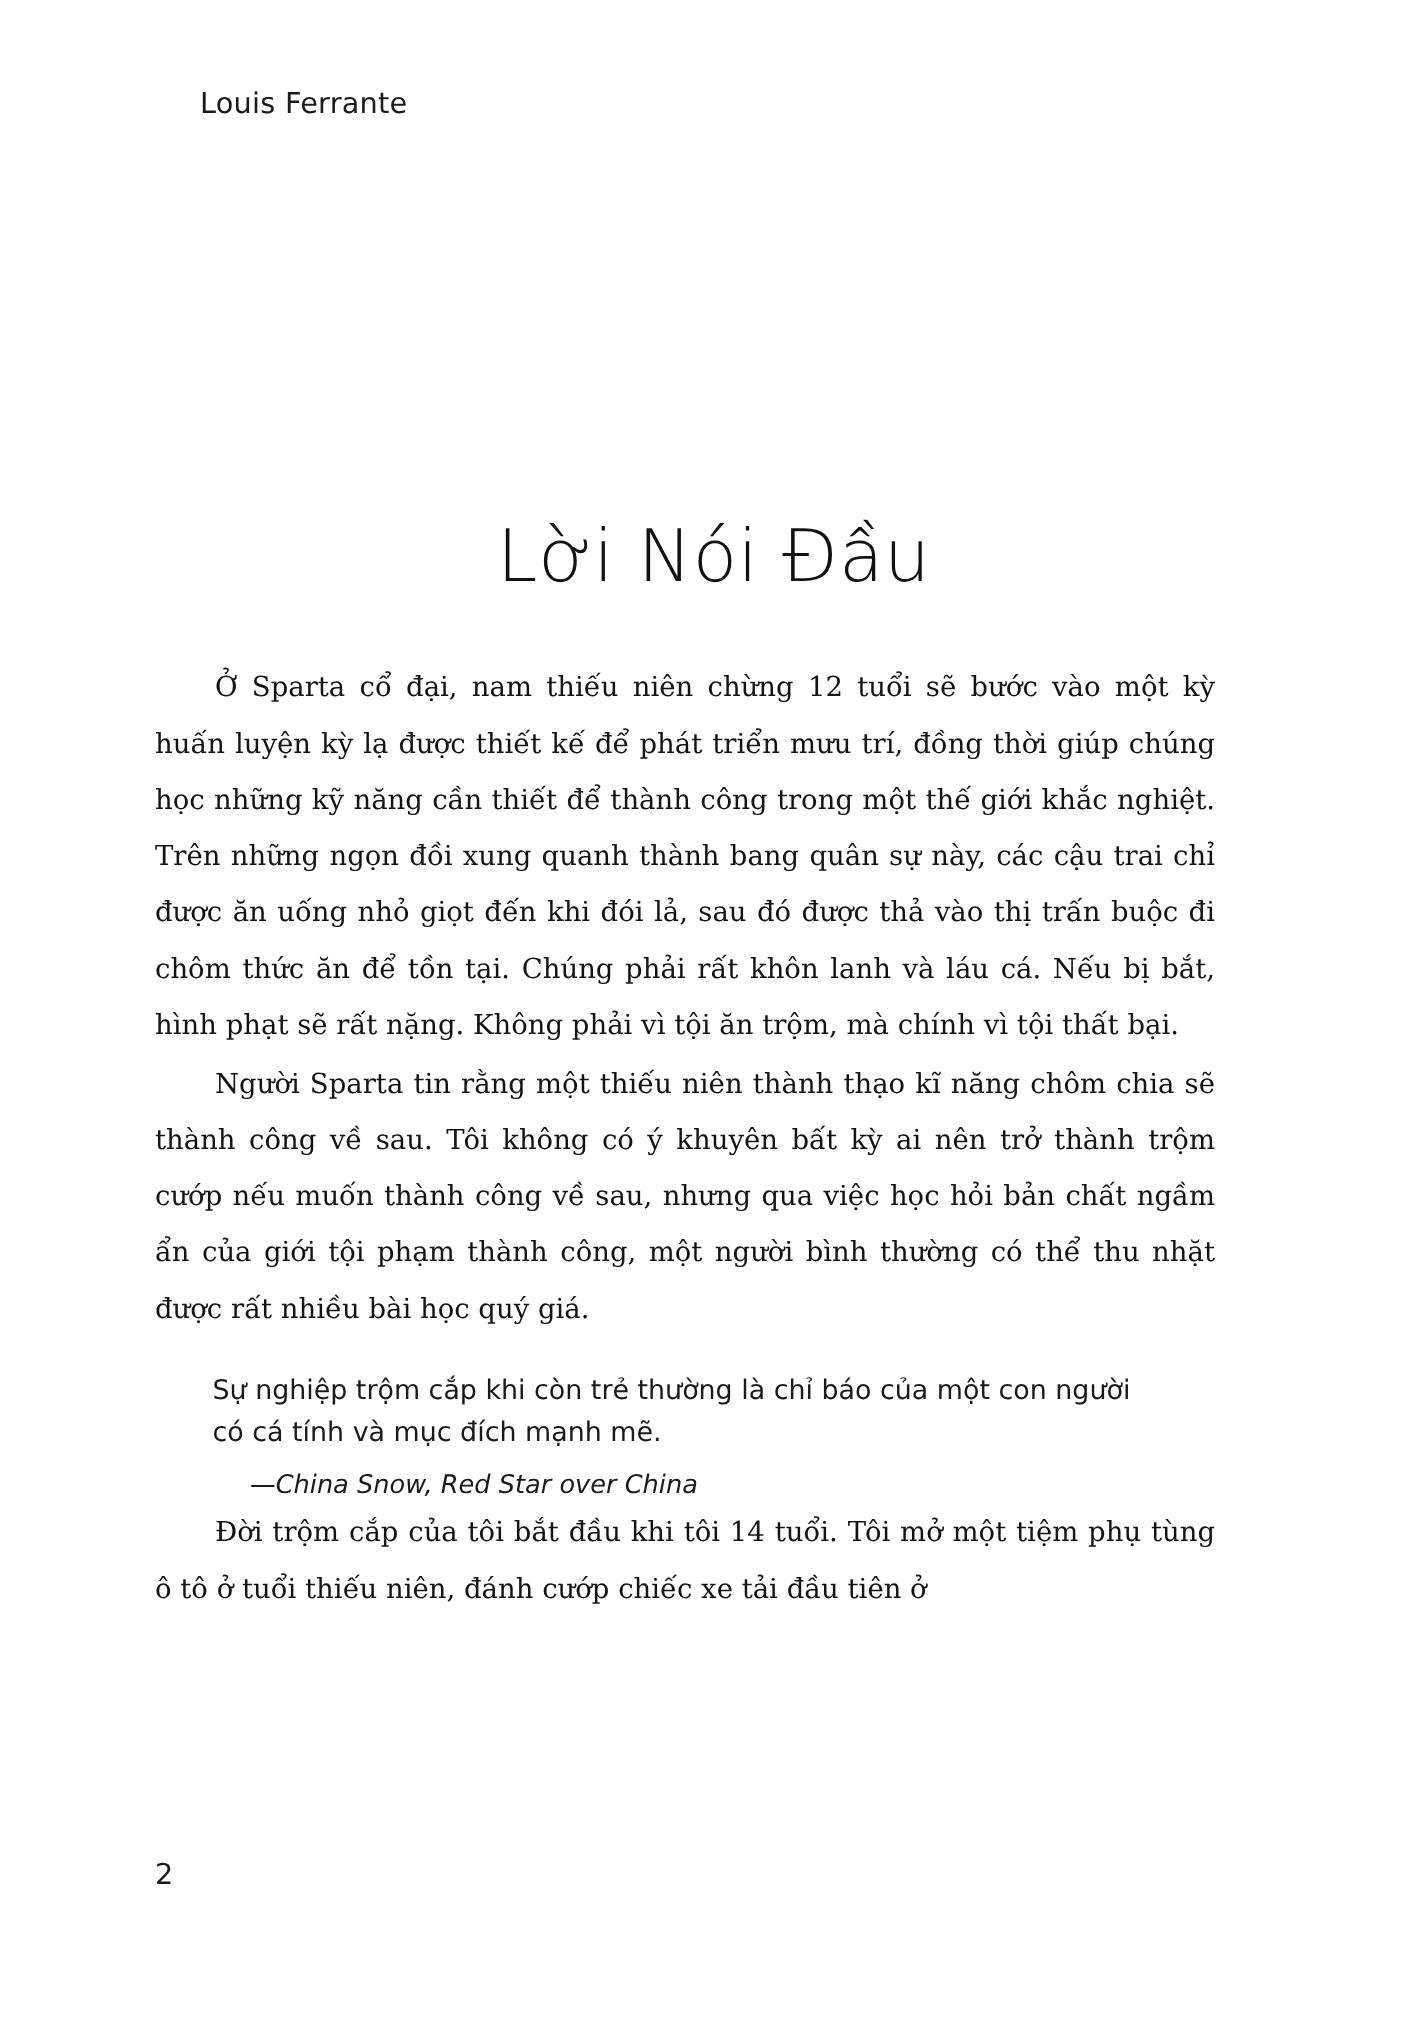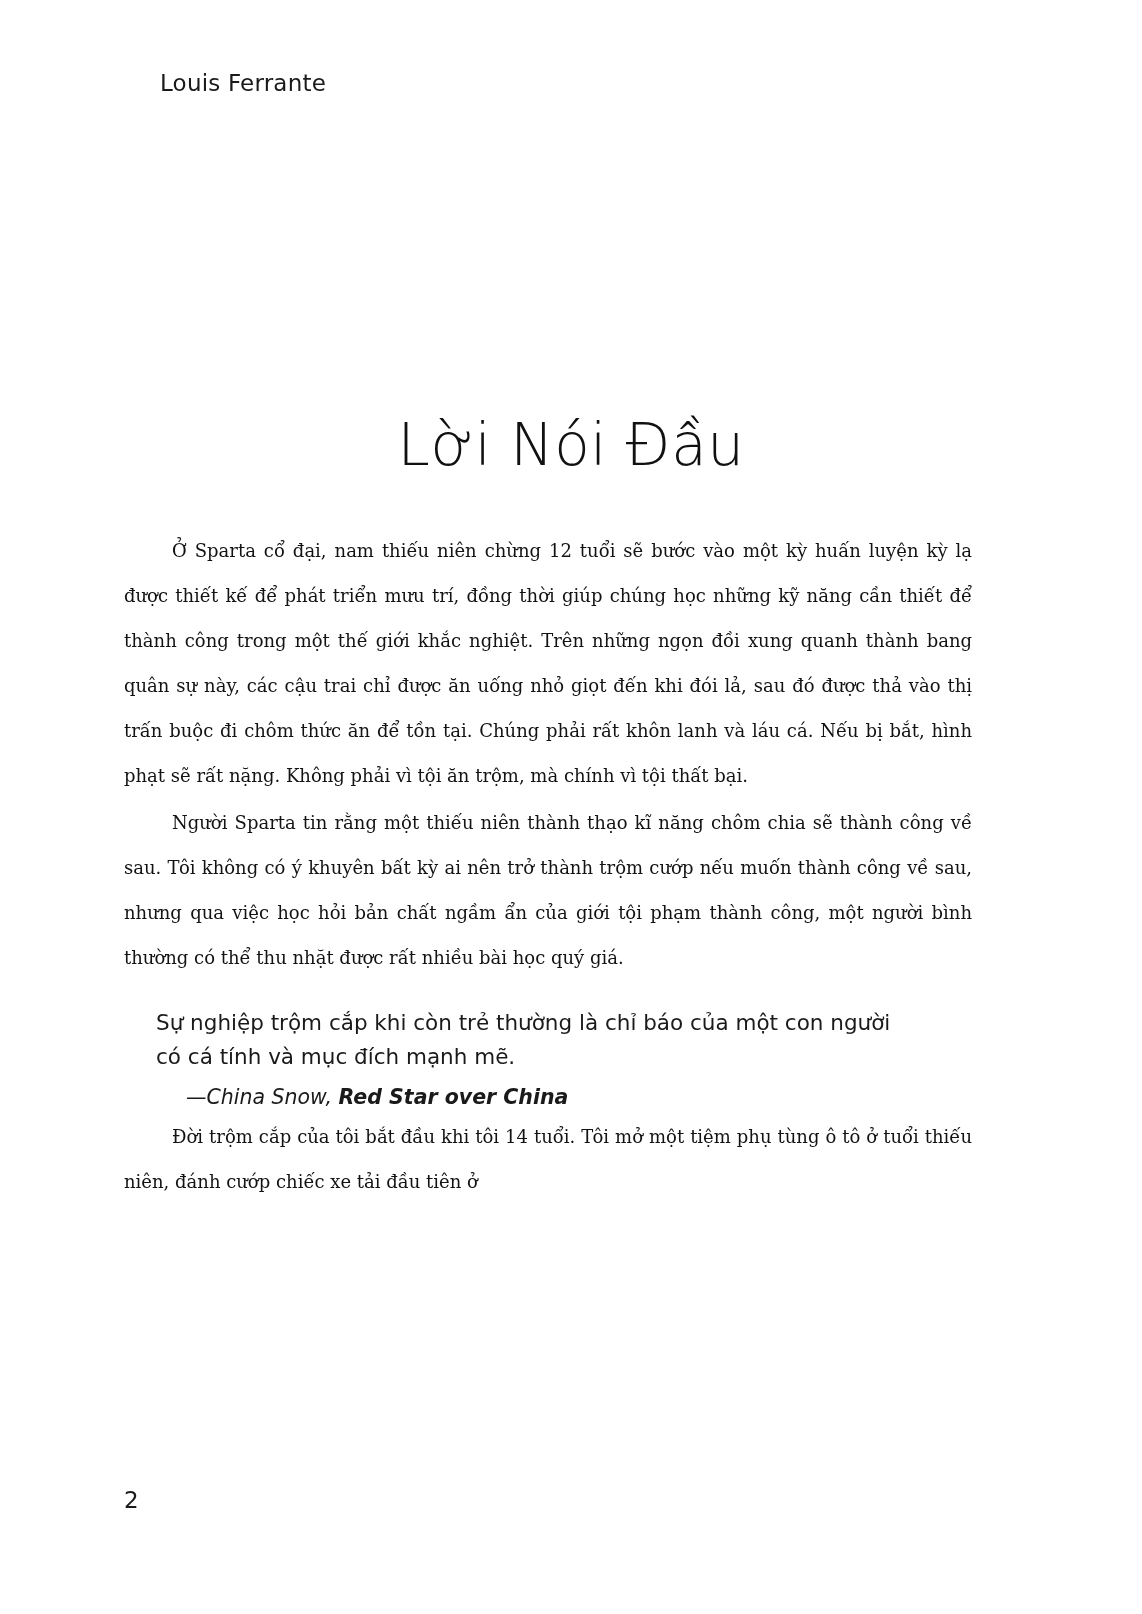--- a/index.html
+++ b/index.html
@@ -40,50 +40,50 @@
   }
   .body-block {
     position: absolute;
     top: 528px;
     left: 124px;
     width: 848px;
   }
   p.body-par {
     margin: 0 0 2px 0;
     font-family: "DejaVu Serif", "Liberation Serif", serif;
-    font-size: 18px;
+    font-size: 22px;
     line-height: 45px;
     color: #131313;
     text-align: justify;
     text-indent: 48px;
     hyphens: none;
   }
   p.body-par + p.body-par {
   }
   .quote-block {
-    margin: 26px 0 0 32px;
+    margin: 26px 0 0 46px;
     width: 740px;
   }
   .quote-text {
     font-family: "DejaVu Sans", "Liberation Sans", sans-serif;
     font-size: 21.5px;
     line-height: 34px;
     color: #1a1a1a;
     margin: 0;
   }
   .quote-attrib {
     font-family: "DejaVu Sans", "Liberation Sans", sans-serif;
     font-size: 20.5px;
     line-height: 34px;
     color: #1a1a1a;
     margin: 6px 0 0 30px;
     font-style: italic;
   }
   .quote-attrib .work {
-    font-weight: bold;
+    font-weight: normal;
     font-style: italic;
   }
   .after-quote {
     margin-top: 34px;
   }
   .page-number {
     position: absolute;
     left: 124px;
     top: 1487px;
     font-family: "DejaVu Sans", "Liberation Sans", sans-serif;

